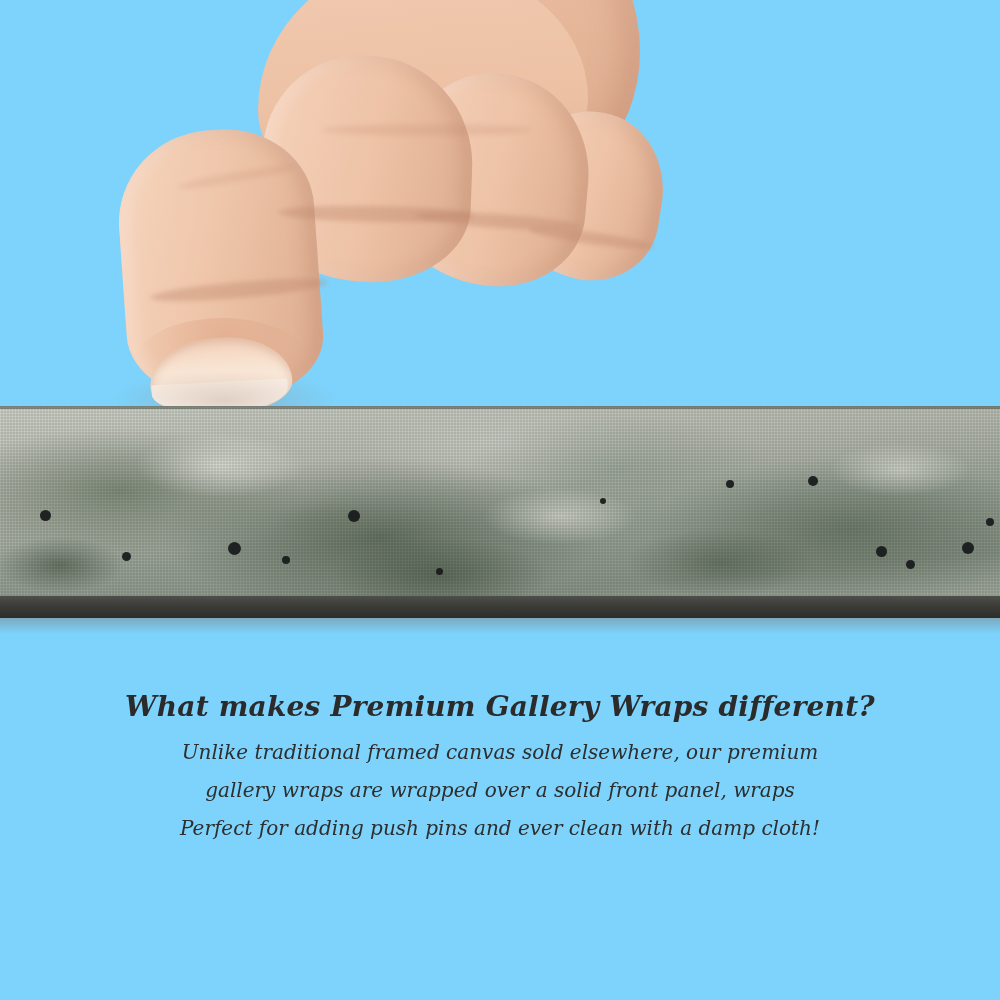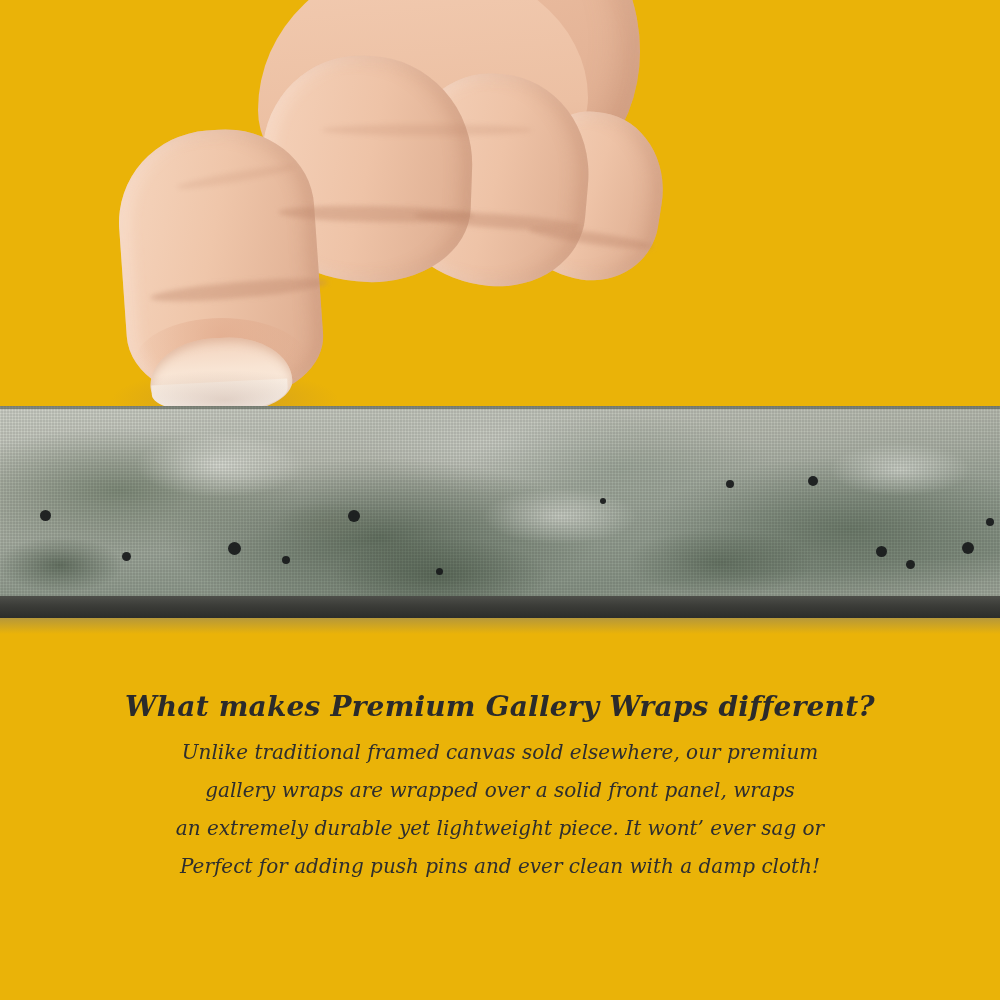--- a/index.html
+++ b/index.html
@@ -10,21 +10,21 @@
   body {
     width: 1000px;
     height: 1000px;
     overflow: hidden;
     font-family: "DejaVu Sans", sans-serif;
   }
   .stage {
     position: relative;
     width: 1000px;
     height: 1000px;
-    background: #eab308;
+    background: #7dd3fc;
   }
 
   
   .hand-area {
     position: absolute;
     left: 0; top: 0;
     width: 1000px;
     height: 410px;
     overflow: hidden;
   }
@@ -253,18 +253,17 @@
 
     <div class="strip-bottom-edge"></div>
   </div>
   <div class="strip-under-shadow"></div>
 
   <div class="caption">
     <div class="caption-heading">What makes Premium Gallery Wraps different?</div>
     <div class="caption-body">
       <span class="line">Unlike traditional framed canvas sold elsewhere, our premium</span>
       <span class="line">gallery wraps are wrapped over a solid front panel, wraps</span>
-      <span class="line">an extremely durable yet lightweight piece. It wont’ ever sag or</span>
       <span class="line">Perfect for adding push pins and ever clean with a damp cloth!</span>
     </div>
   </div>
 
 </div>
 
 </body></html>

